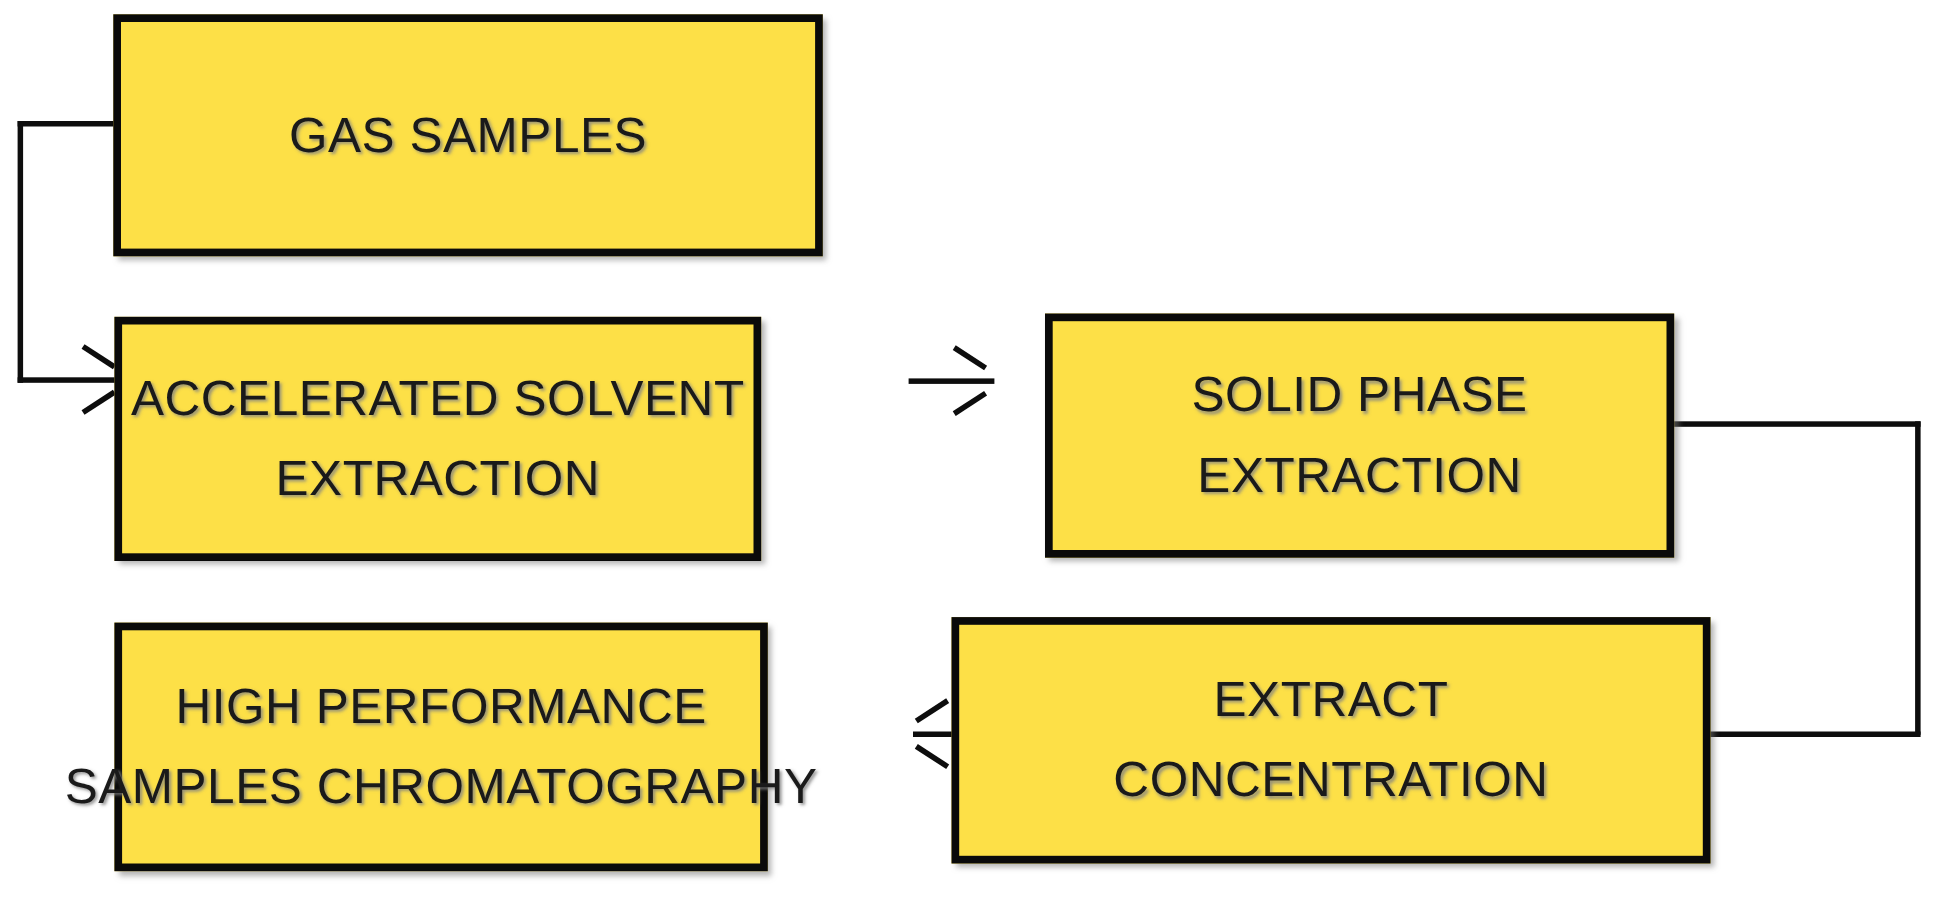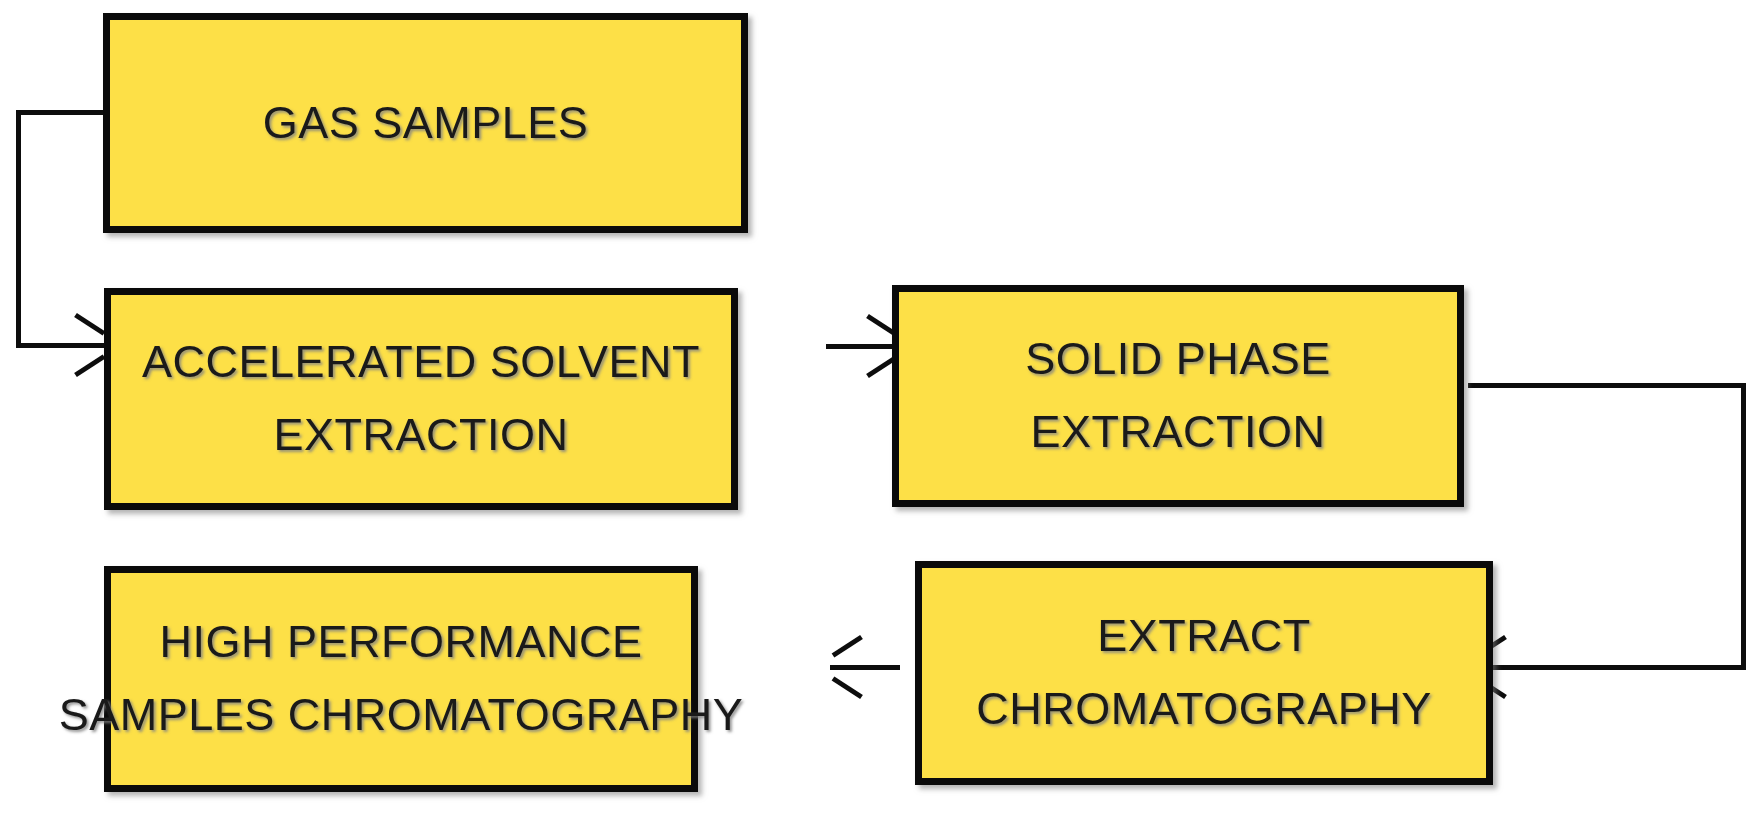--- a/index.html
+++ b/index.html
@@ -32,24 +32,24 @@
   .node .line {
     color: #1a1a1a;
     font-size: 45px;
     line-height: 1.62;
     letter-spacing: 0.5px;
     white-space: nowrap;
     text-shadow: 2px 2px 3px rgba(130,130,130,0.85);
   }
   
   #node-gas      { left: 103px; top: 13px;  width: 645px;  height: 220px; }
-  #node-ase      { left: 104px; top: 288px; width: 634px;  height: 222px; text-align: center; }
-  #node-spe      { left: 892px; top: 285px; width: 572px;  height: 222px; }
+  #node-ase      { left: 104px; top: 288px; width: 588px;  height: 222px; text-align: center; }
+  #node-spe      { left: 950px; top: 285px; width: 572px;  height: 222px; }
   #node-hplc     { left: 104px; top: 566px; width: 594px;  height: 226px; }
-  #node-extract  { left: 915px; top: 561px; width: 578px;  height: 224px; }
+  #node-extract  { left: 865px; top: 561px; width: 690px;  height: 224px; }
 
   
   .conn {
     position: absolute;
     background: #0d0d0d;
     z-index: 1;
   }
   .conn-h { height: 5px; }
   .conn-v { width: 5px; }
 
@@ -108,21 +108,21 @@
     <div class="line">EXTRACTION</div>
   </div>
 
   <div class="node" id="node-spe">
     <div class="line">SOLID PHASE</div>
     <div class="line">EXTRACTION</div>
   </div>
 
   <div class="node" id="node-extract">
     <div class="line">EXTRACT</div>
-    <div class="line">CHROMATOGRAPHY</div>
+    <div class="line">CONCENTRATION</div>
   </div>
 
   <div class="node" id="node-hplc">
     <div class="line">HIGH PERFORMANCE</div>
     <div class="line">SAMPLES CHROMATOGRAPHY</div>
   </div>
 
   <div class="conn conn-h" id="loop-left-h-top"></div>
   <div class="conn conn-v" id="loop-left-v"></div>
   <div class="conn conn-h" id="loop-left-h-bot"></div>

